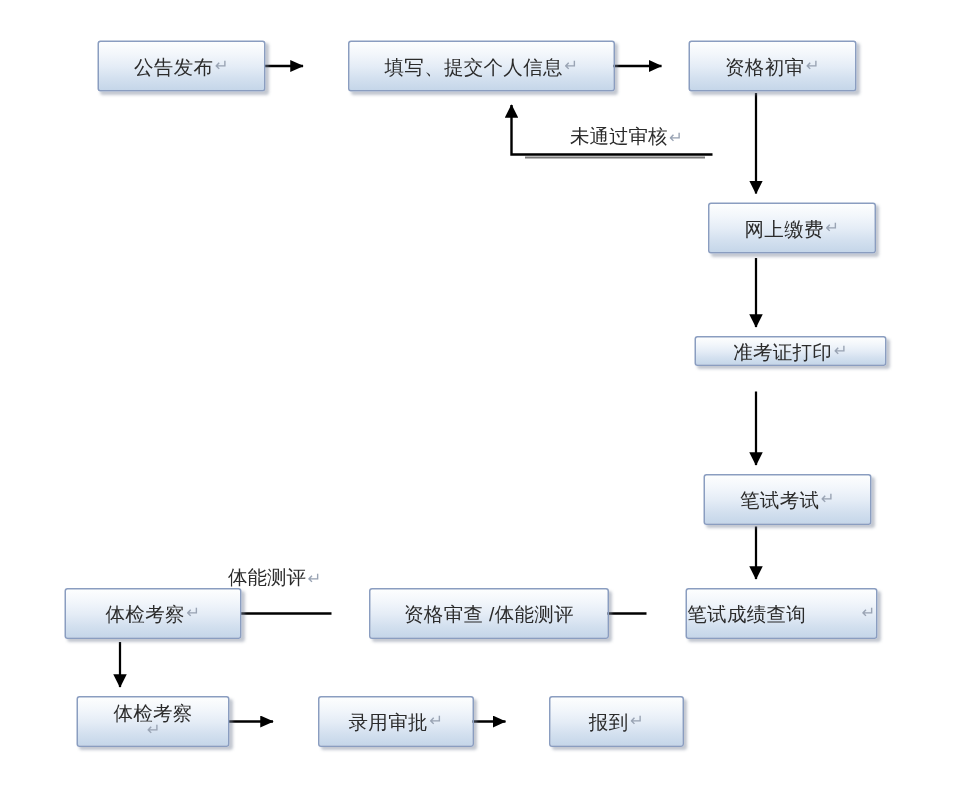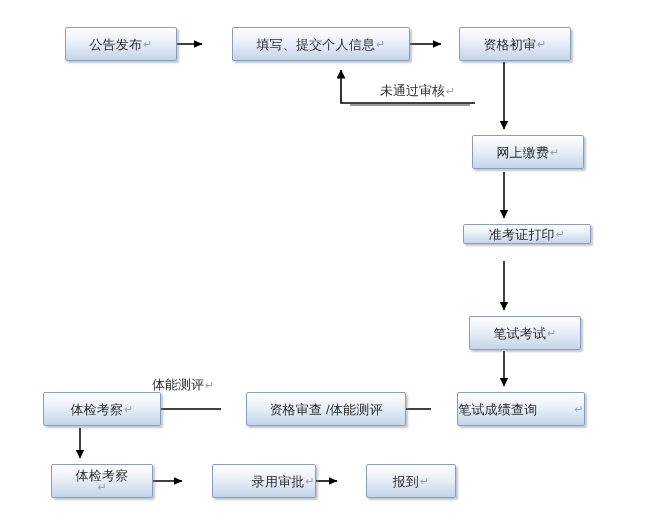--- a/index.html
+++ b/index.html
@@ -177,21 +177,21 @@
   <div class="node" style="left:22px; top:392px; width:118px; height:34px;">
     <span class="node-text">体检考察</span>
       <span class="pilcrow">↵</span>
   </div>
 
   <div class="node" style="left:30px; top:464px; width:102px; height:34px;flex-direction:column;">
     <span class="node-text">体检考察</span>
       <span class="pilcrow">↵</span>
   </div>
 
-  <div class="node" style="left:191px; top:464px; width:104px; height:34px;justify-content:flex-end;">
+  <div class="node" style="left:191px; top:464px; width:104px; height:34px;">
     <span class="node-text">录用审批</span>
       <span class="pilcrow">↵</span>
   </div>
 
   <div class="node" style="left:345px; top:464px; width:90px; height:34px;">
     <span class="node-text">报到</span>
       <span class="pilcrow">↵</span>
   </div>
 
   <div class="edge-label" style="left:380px; top:84px;">

